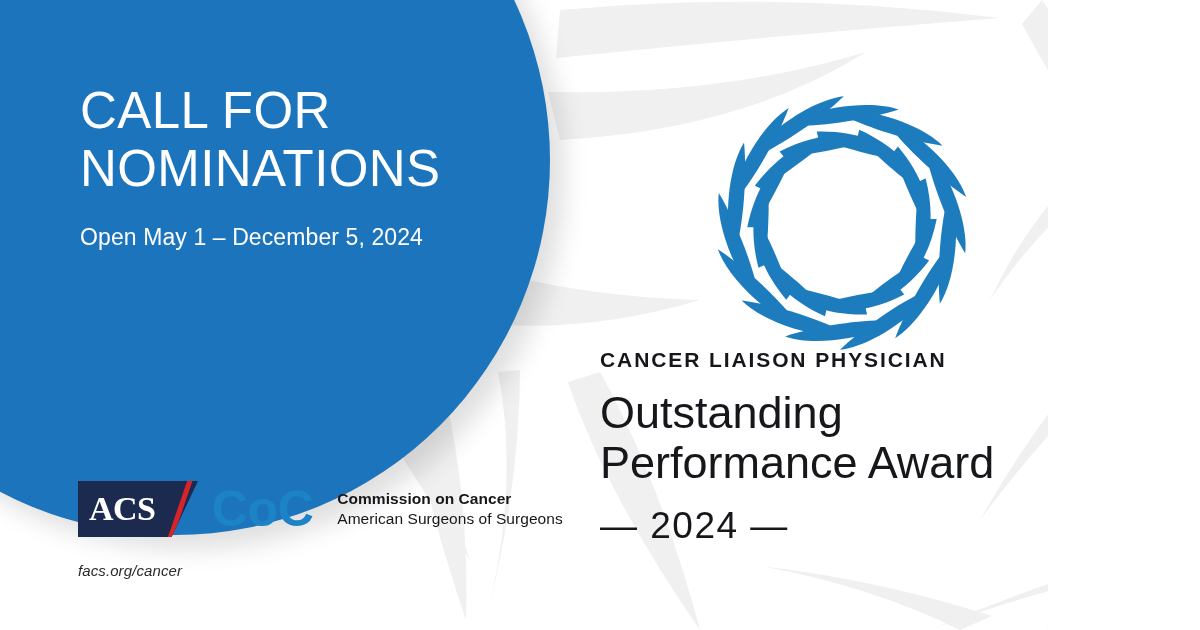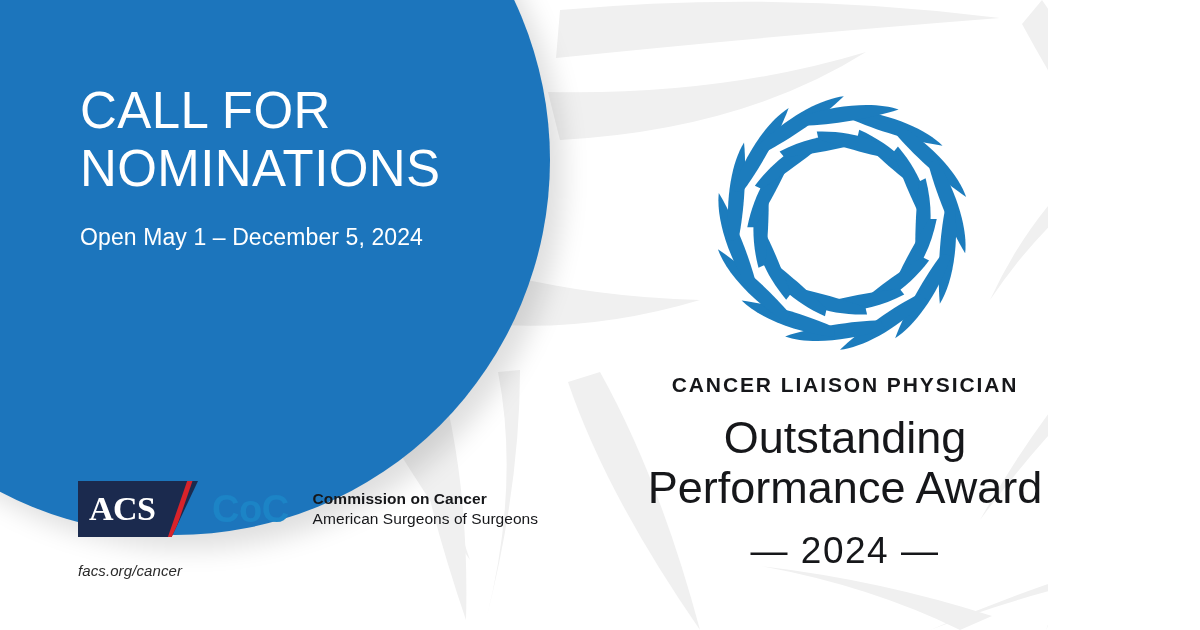--- a/index.html
+++ b/index.html
@@ -99,21 +99,21 @@
     right: 16px;
     width: 5px;
     height: 68px;
     background: #d8232a;
     transform: rotate(19deg);
     transform-origin: center;
   }
   .coc-word {
     color: #1c84c6;
     font-weight: 700;
-    font-size: 38px;
+    font-size: 50px;
     letter-spacing: -0.5px;
     line-height: 56px;
     padding-left: 14px;
   }
   .org-lines {
     padding-left: 24px;
     display: flex;
     flex-direction: column;
     justify-content: center;
     line-height: 1.28;
@@ -144,23 +144,23 @@
   .award-mark {
     position: absolute;
     left: 692px;
     top: 78px;
     width: 300px;
     height: 290px;
   }
   .award-block {
     position: absolute;
     left: 600px;
-    top: 373px;
+    top: 348px;
     width: 490px;
-    text-align: center;
+    text-align: left;
   }
   .award-eyebrow {
     color: #16171a;
     font-size: 21px;
     font-weight: 700;
     letter-spacing: 1.9px;
     margin: 0;
   }
   .award-title {
     color: #16171a;

